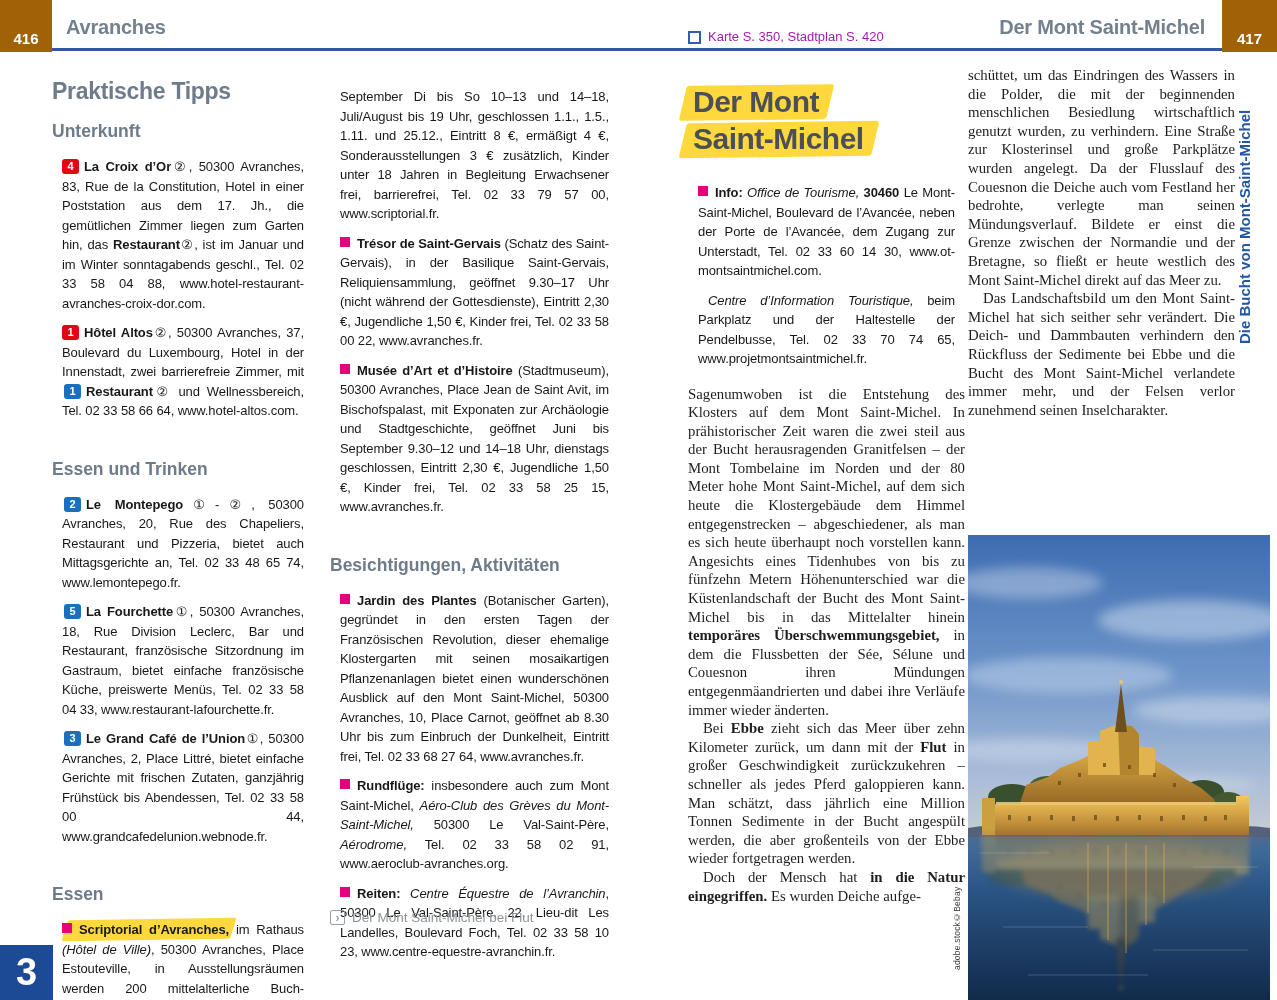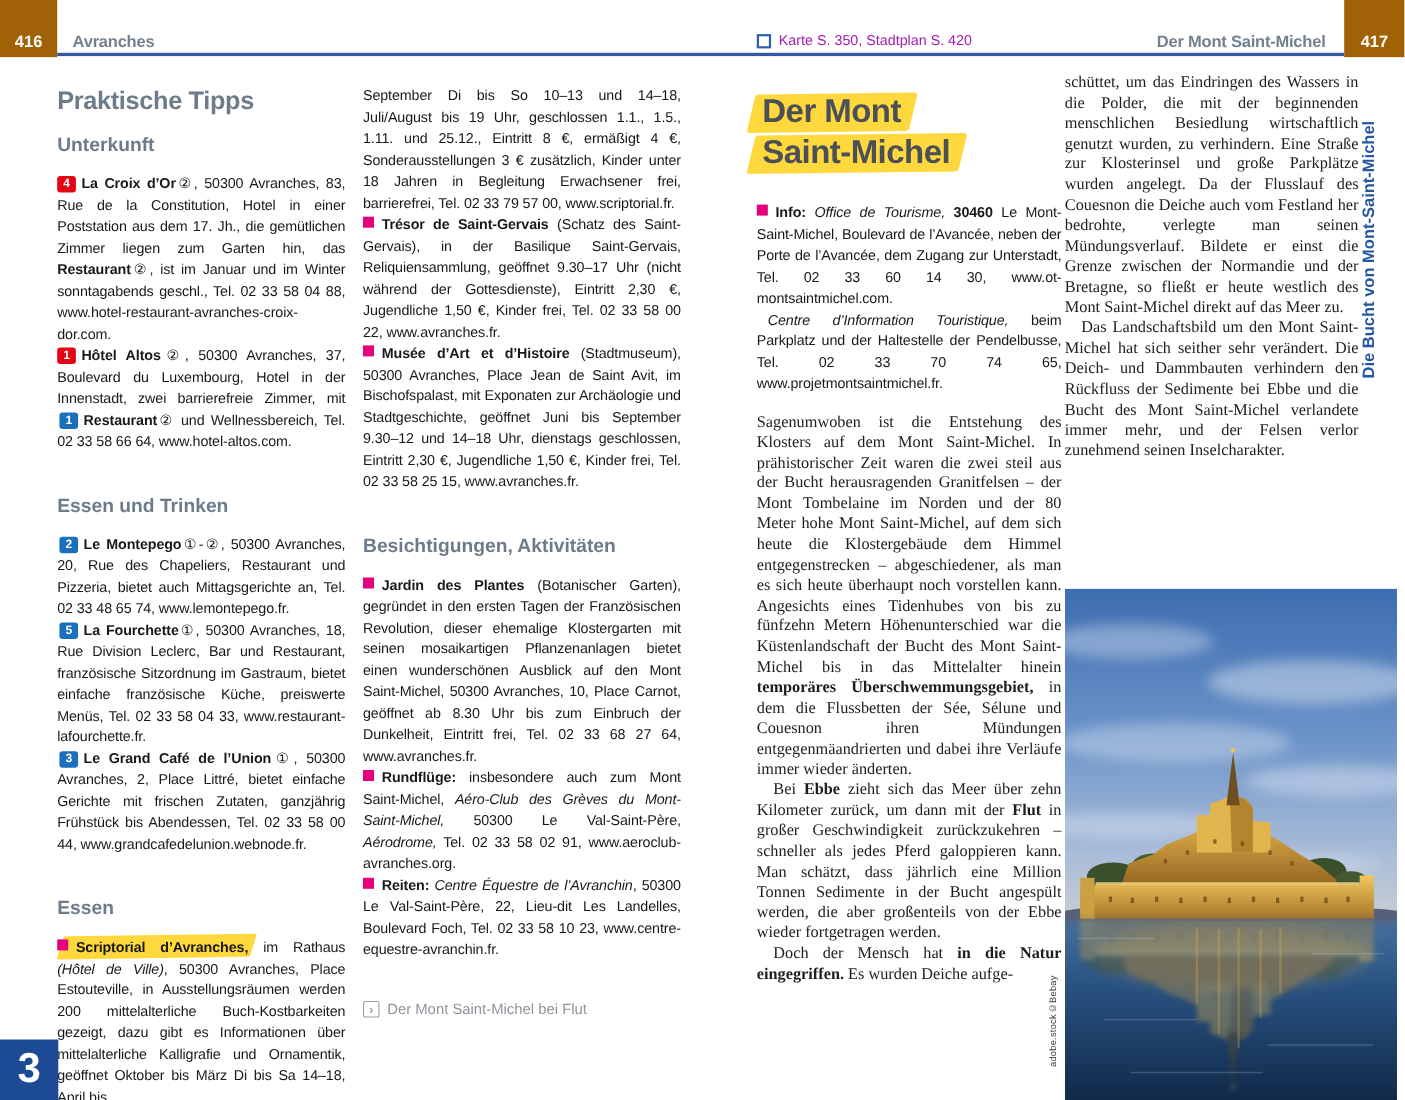--- a/index.html
+++ b/index.html
@@ -5,36 +5,36 @@
   html,body{margin:0;padding:0;}
   .page{position:relative;width:1277px;height:1000px;background:#ffffff;overflow:hidden;
         font-family:"Liberation Sans",sans-serif;color:#17181a;}
   
   .pgbox{position:absolute;top:0;width:52px;height:52px;background:#a16207;color:#fff;
          font-weight:bold;font-size:15px;display:flex;align-items:flex-end;justify-content:center;
          padding-bottom:5px;box-sizing:border-box;}
   .pgbox.left{left:0;}
   .pgbox.right{left:1222px;width:55px;}
   .rule{position:absolute;left:52px;top:48px;width:1170px;height:2.5px;background:#33589f;}
-  .runhead{position:absolute;top:30px;font-weight:bold;font-size:15px;color:#73808e;letter-spacing:-0.2px;}
+  .runhead{position:absolute;top:16px;font-weight:bold;font-size:20px;color:#73808e;letter-spacing:-0.2px;}
   .runhead.left{left:66px;}
   .runhead.right{right:72px;}
   .map-ref{position:absolute;left:688px;top:29px;font-size:13px;color:#a21caf;display:flex;align-items:flex-end;}
   .map-icon{display:inline-block;width:9px;height:9px;border:2px solid #2e5fae;margin-right:7px;}
   
   .col{position:absolute;top:77px;}
   .col1{left:52px;width:262px;}
   .col2{left:330px;width:289px;}
   .col3{left:688px;width:277px;}
   .col4{left:968px;top:66px;width:267px;}
   .mainhead{margin:0 0 16px;font-size:23px;line-height:28px;color:#6e7b8a;letter-spacing:-0.3px;}
   .subhead{font-size:17.5px;line-height:20px;color:#6e7b8a;margin:38px 0 16px;font-weight:bold;}
   [data-blocks] > .subhead:first-child{margin-top:0;}
   p{position:relative;z-index:0;}
-  .entry{margin:0;font-size:13px;line-height:19.5px;text-align:justify;letter-spacing:-0.1px;}
+  .entry{margin:10px;font-size:13px;line-height:19.5px;text-align:justify;letter-spacing:-0.1px;}
   .entry .b, .serif .b{font-weight:bold;}
   .entry .i, .serif .i{font-style:italic;}
   .ind-sm{text-indent:10px;}
   .serif{margin:0;font-family:"Liberation Serif",serif;font-size:14.8px;line-height:18.6px;
          text-align:justify;color:#1d1d1f;}
   .serif.ind{text-indent:15px;}
   .gap-t{margin-top:16px;}
   
   .mk{display:inline-flex;}
   .mk-red,.mk-blue{width:17px;height:15px;border-radius:3px;color:#fff;font-weight:bold;font-size:11px;

